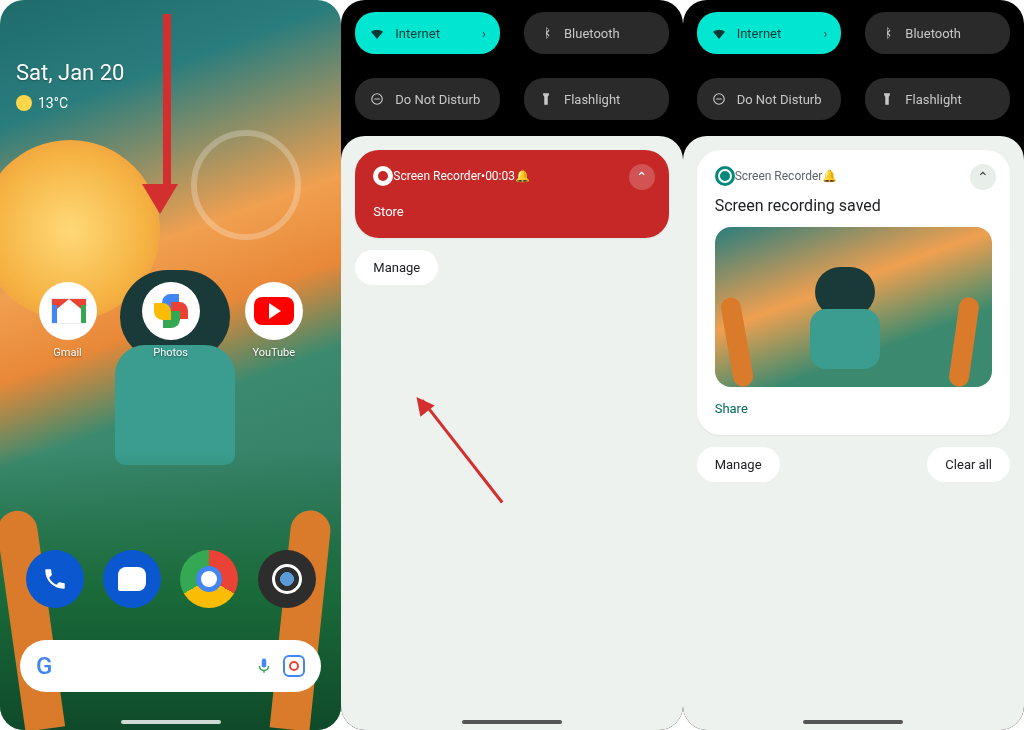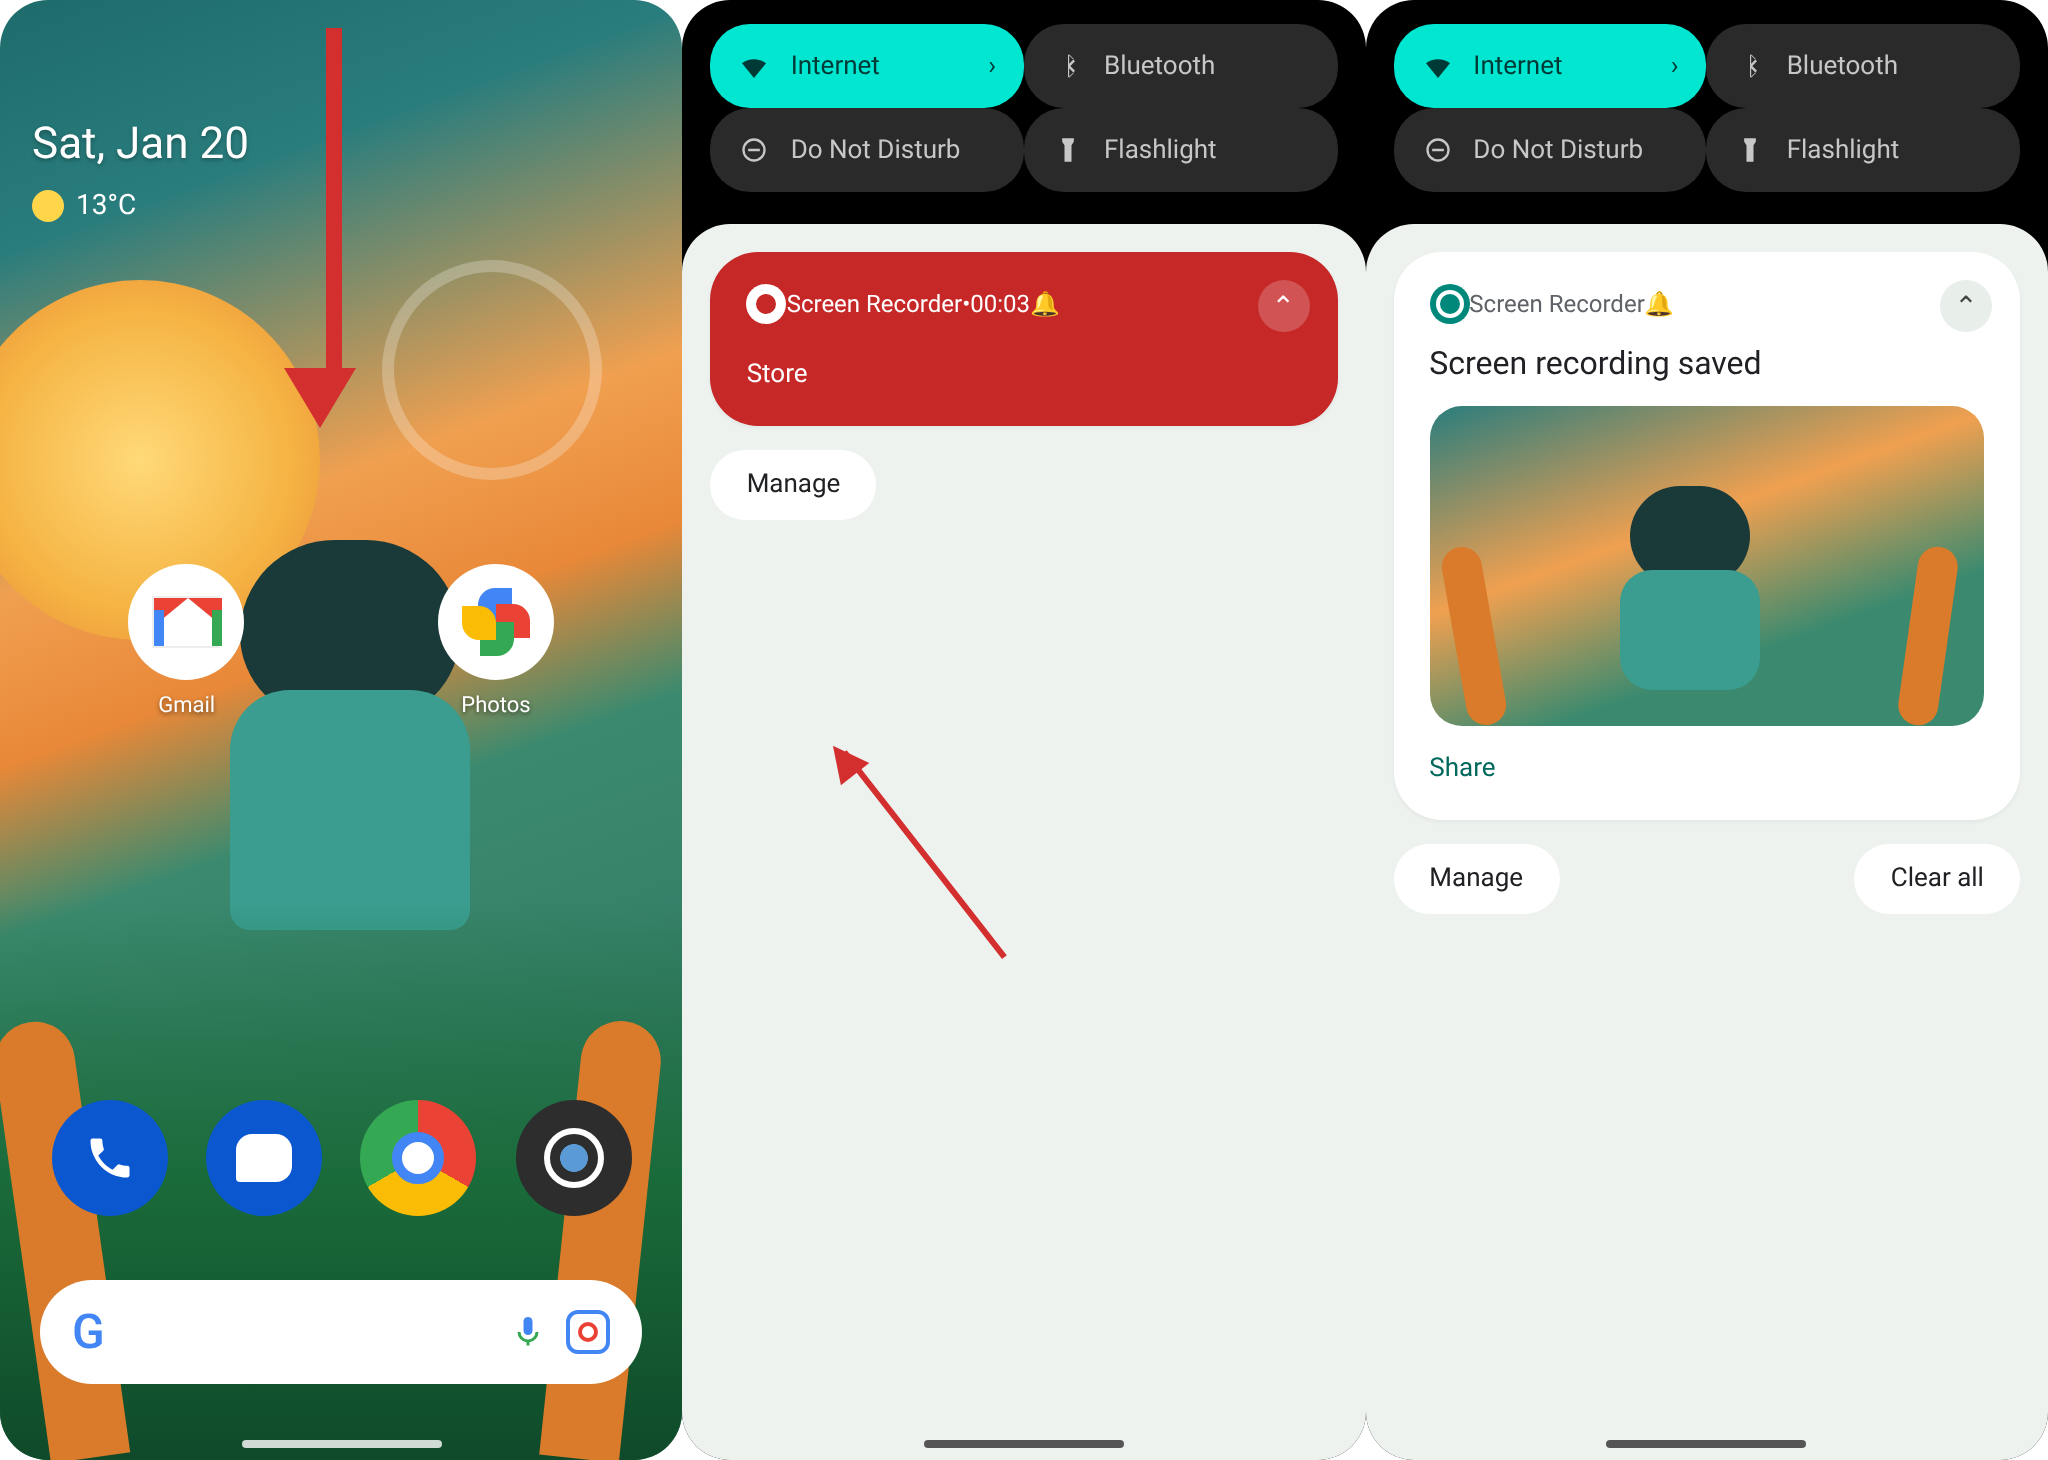--- a/index.html
+++ b/index.html
@@ -63,21 +63,21 @@
   .ic-phone{width:58px;height:58px;border-radius:50%;background:#0b57d0;display:flex;align-items:center;justify-content:center;color:#fff;font-size:28px;}
   .ic-messages{width:58px;height:58px;border-radius:50%;background:#0b57d0;display:flex;align-items:center;justify-content:center;}
   .ic-messages::after{content:"";width:28px;height:24px;background:#fff;border-radius:8px 8px 8px 2px;}
   .ic-chrome{width:58px;height:58px;border-radius:50%;background:conic-gradient(#ea4335 0 120deg,#fbbc05 120deg 240deg,#34a853 240deg 360deg);position:relative;}
   .ic-chrome::after{content:"";position:absolute;inset:16px;border-radius:50%;background:#fff;border:5px solid #4285f4;}
   .ic-camera{width:58px;height:58px;border-radius:50%;background:#2d2d2d;display:flex;align-items:center;justify-content:center;}
   .ic-camera::after{content:"";width:24px;height:24px;border-radius:50%;border:3px solid #fff;background:radial-gradient(circle,#5b9bd5 40%,#2d2d2d 42%);}
 
   
   .qs-panel { background: #000; color: #c7c7c7; }
-  .qs-top { padding: 12px 14px 8px; display: grid; grid-template-columns: 1fr 1fr; gap: 0; }
+  .qs-top { padding: 12px 14px 8px; display: grid; grid-template-columns: 1fr 1fr; gap: 24px; }
   .qs-tile { background: #2a2a2a; border-radius: 20px; height: 42px; display: flex; align-items: center; padding: 0 14px; gap: 10px; font-size: 13px; color: #c7c7c7; }
   .qs-tile.active { background: #00e6d0; color: #003a36; }
   .qs-tile .chev { margin-left: auto; }
   .qs-icon { width: 16px; height: 16px; display: inline-flex; align-items: center; justify-content: center; }
 
   .notif-area { background: #eef2ef; border-radius: 24px 24px 0 0; margin-top: 8px; flex: 1; padding: 14px 14px 0; position: relative; min-height: 560px; }
 
   .notif-card { background: #fff; border-radius: 24px; padding: 16px 18px 18px; position: relative; box-shadow: 0 1px 2px rgba(0,0,0,0.05); }
   .notif-card.red { background: #c62828; color: #fff; }
   .notif-head { display: flex; align-items: center; gap: 0; font-size: 12px; }
@@ -152,20 +152,26 @@
         <div class="app-icon">
             <span class="ic-photos">
               <span class="p1"></span>
               <span class="p2"></span>
               <span class="p3"></span>
               <span class="p4"></span>
             </span>
           </div>
         <div class="app-label">Photos</div>
       </div>
+      <div class="app-col">
+        <div class="app-icon">
+            <span class="ic-youtube"></span>
+          </div>
+        <div class="app-label">YouTube</div>
+      </div>
     </div>
 
     <div class="app-row row2">
       <div class="app-col">
         <div class="ic-phone">
           <svg width="26" height="26" viewBox="0 0 24 24" fill="#fff">
               <path d="M6.6 10.8c1.4 2.8 3.8 5.1 6.6 6.6l2.2-2.2c.3-.3.7-.4 1-.2 1.1.4 2.4.6 3.6.6.6 0 1 .4 1 1V20c0 .6-.4 1-1 1C10.6 21 3 13.4 3 4c0-.6.4-1 1-1h3.5c.6 0 1 .4 1 1 0 1.2.2 2.5.6 3.6.1.3 0 .8-.2 1l-2.3 2.2z"></path>
             </svg>
         </div>
       </div>

